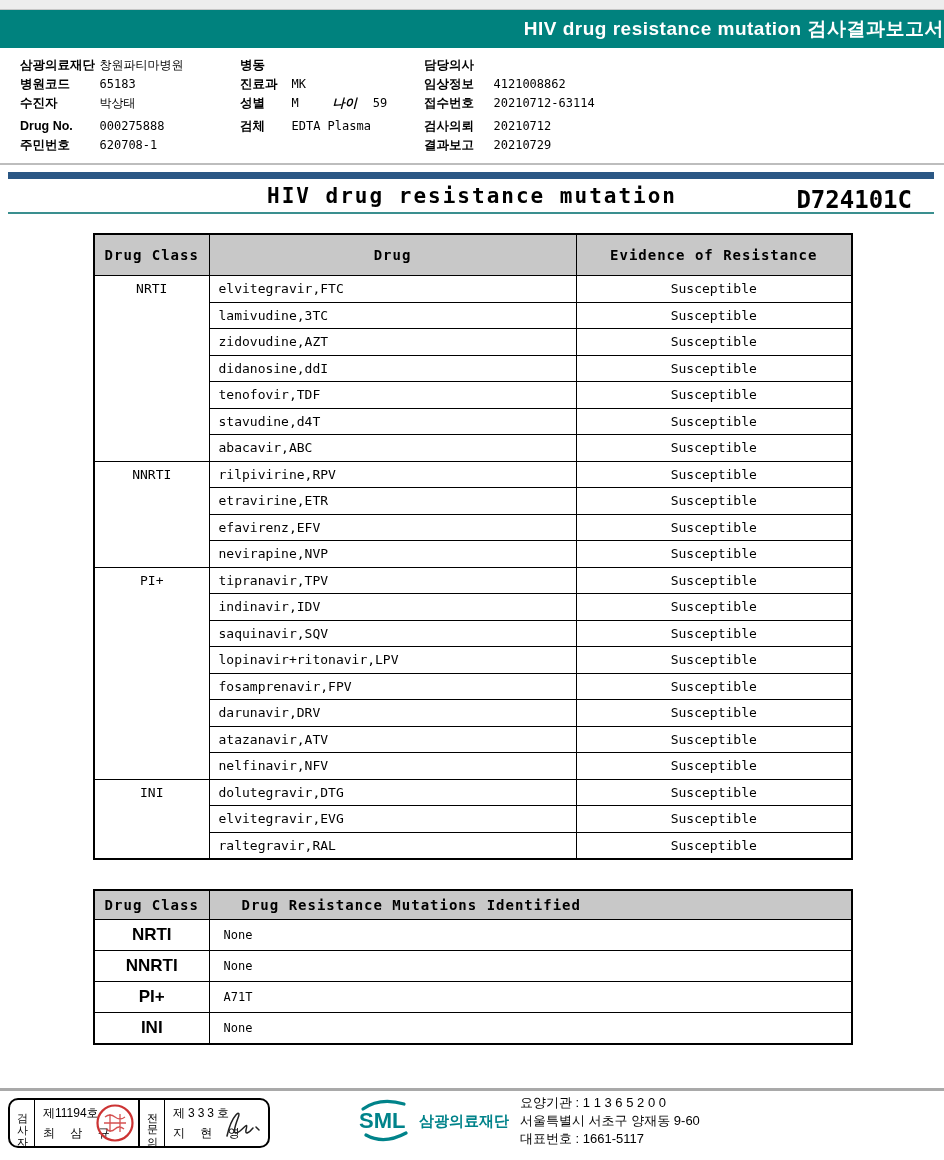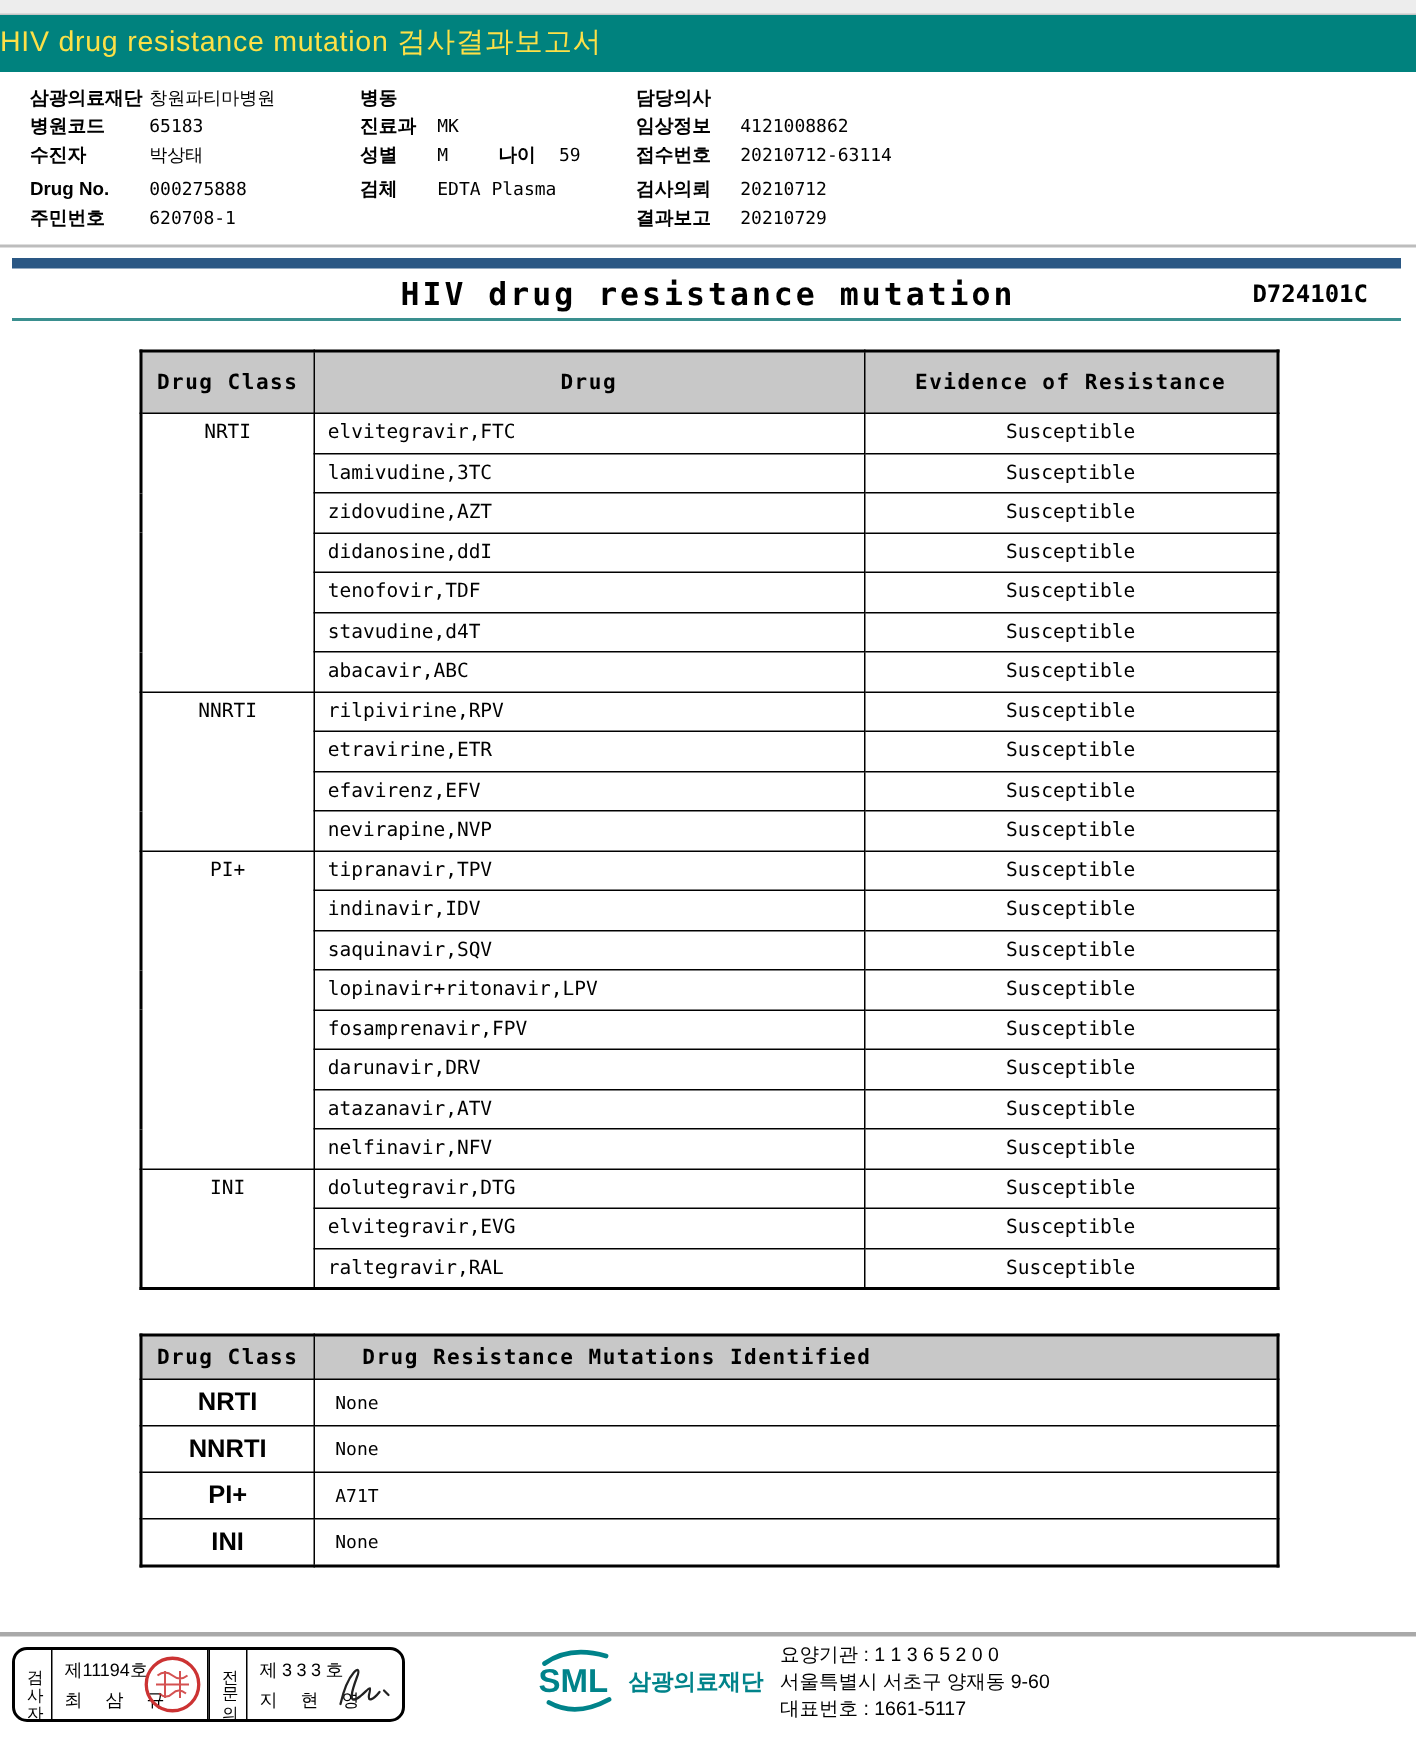--- a/index.html
+++ b/index.html
@@ -1,42 +1,42 @@
 <!DOCTYPE html>
 <html><head>
 <meta charset="utf-8">
 <style>
   html,body{margin:0;padding:0;}
   body{
     width:944px;height:1160px;position:relative;background:#fff;
     font-family:"Liberation Sans",sans-serif;color:#000;overflow:hidden;
   }
   .top-strip{position:absolute;top:0;left:0;width:944px;height:9px;background:#EDEDED;border-bottom:1px solid #C6C6C6;}
-  .main-header{position:absolute;top:10px;left:0;width:944px;height:38px;background:#00827E;color:#fde047;
-    text-align:left;font-weight:normal;font-size:19px;line-height:38px;letter-spacing:.5px;}
+  .main-header{position:absolute;top:10px;left:0;width:944px;height:38px;background:#00827E;color:#ffffff;
+    text-align:right;font-weight:bold;font-size:19px;line-height:38px;letter-spacing:.5px;}
   
   .patient-info{position:absolute;top:56px;left:0;width:944px;height:104px;font-size:12.5px;}
   .pi-col{position:absolute;top:0;}
   .pi-col.c1{left:20px;width:218px;}
   .pi-col.c2{left:240px;width:170px;}
   .pi-col.c3{left:402px;width:340px;}
   .pi-row{height:19px;line-height:19px;white-space:nowrap;}
   .pi-row.gap-top{margin-top:4px;}
   .pi-label{display:inline-block;font-weight:bold;vertical-align:top;}
   .c1 .pi-label{width:76px;}
   .c2 .pi-label{width:48px;}
   .c3 .pi-label{width:66px;margin-left:22px;}
-  .pi-label2{display:inline-block;font-weight:bold;margin-left:30px;margin-right:12px;}
+  .pi-label2{display:inline-block;font-weight:bold;margin-left:30px;margin-right:12px;font-style:italic;}
   .pi-value{font-family:"DejaVu Sans Mono",monospace;font-size:12px;}
   
   .divider-gray{position:absolute;top:163px;left:0;width:944px;height:2px;background:#BDBDBD;}
   .navy-bar{position:absolute;top:172px;left:8px;width:926px;height:7px;background:#2A5784;}
   .section-title{position:absolute;top:184px;left:0;width:944px;height:26px;text-align:center;
     font-family:"DejaVu Sans Mono",monospace;font-weight:bold;font-size:21px;letter-spacing:2px;}
-  .test-code{position:absolute;top:186px;right:32px;font-family:"DejaVu Sans Mono",monospace;font-weight:bold;font-size:16px;}
+  .test-code{position:absolute;top:186px;right:32px;font-family:"DejaVu Sans Mono",monospace;font-weight:bold;font-size:24px;}
   .teal-line{position:absolute;top:212px;left:8px;width:926px;height:2px;background:#3A8F8F;}
   
   table{border-collapse:collapse;table-layout:fixed;}
   .results-table{position:absolute;top:233px;left:93px;width:758px;
     font-family:"DejaVu Sans Mono",monospace;font-size:13px;border:2px solid #000;}
   .results-table th{background:#C8C8C8;border:1px solid #000;height:38px;font-size:14px;font-weight:bold;letter-spacing:1px;}
   .results-table td{border:1px solid #000;height:25.5px;padding:0;}
   .results-table td.drug{text-align:left;padding-left:9px;}
   .results-table td.evidence{text-align:center;margin-top:18px;}
   .results-table td.dclass{text-align:center;vertical-align:top;padding-top:5px;}

